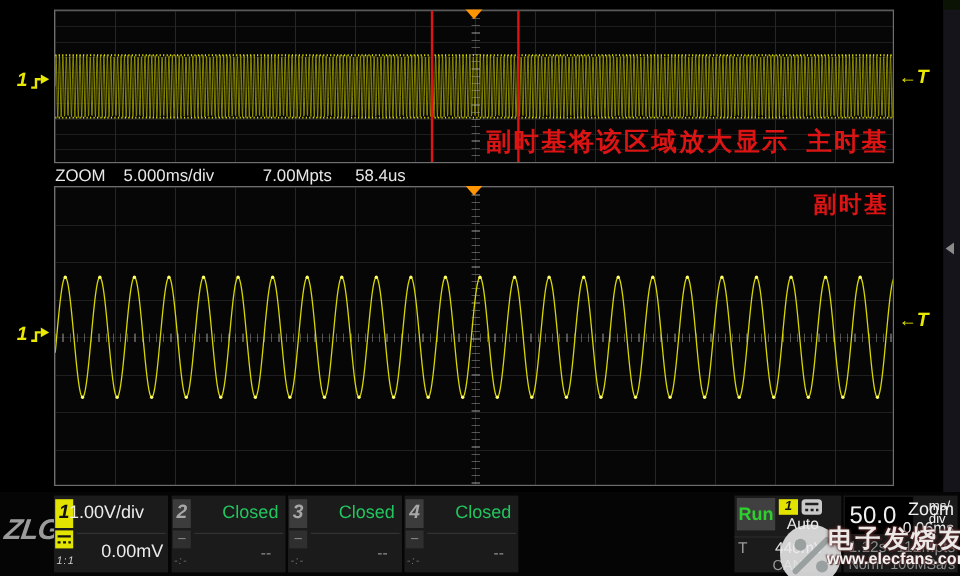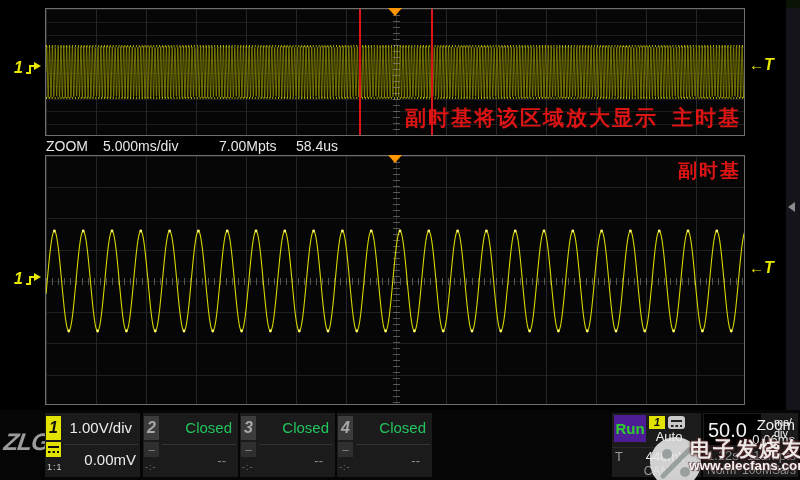--- a/index.html
+++ b/index.html
@@ -51,35 +51,35 @@
   #bottom-bar{position:absolute;left:0;top:410px;width:800px;height:70px;background:#050505;}
   .cell{position:absolute;top:3px;height:64px;background:#1b1b1b;}
   .ch-cell{width:95px;}
   .badge{position:absolute;left:1px;top:3px;width:15px;height:24px;text-align:center;
     font-style:italic;font-weight:bold;font-size:16px;line-height:24px;}
   .badge.on{background:#e3e300;color:#111;}
   .badge.off{background:#3c3c3c;color:#a8a8a8;}
   .coup{position:absolute;left:1px;top:29px;width:15px;height:15px;}
   .coup.on{background:#e3e300;}
   .coup.off{background:#2f2f2f;color:#999;text-align:center;font-size:11px;line-height:14px;}
-  .probe{position:absolute;left:2px;top:49px;font-size:9px;color:#787878;letter-spacing:1px;}
+  .probe{position:absolute;left:2px;top:49px;font-size:9px;color:#787878;letter-spacing:1px;font-style:italic;}
   .probe.on{color:#cfcfcf;}
   .cell .divider{position:absolute;left:19px;right:2px;top:31px;height:1px;background:#333;}
-  .scale{position:absolute;right:8px;top:6px;font-size:15px;color:#ececec;text-align:right;}
+  .scale{position:absolute;right:20px;top:6px;font-size:15px;color:#ececec;text-align:right;}
   .closed{position:absolute;right:6px;top:6px;font-size:15px;color:#22c55e;}
   .offset{position:absolute;right:4px;top:38px;font-size:15px;color:#ececec;}
   .offdash{position:absolute;right:12px;top:40px;font-size:13px;color:#909090;}
 
   #zlg-logo{position:absolute;left:4px;top:18px;color:#9b9b9b;font-weight:bold;font-size:24px;
     font-style:italic;transform:skewX(-8deg);letter-spacing:-1px;}
   #zlg-logo sup{font-size:9px;font-style:normal;}
 
   
   #run-cell{left:612px;width:89px;}
-  #run-box{position:absolute;left:2px;top:2px;width:32px;height:27px;background:#4c1d95;
+  #run-box{position:absolute;left:2px;top:2px;width:32px;height:27px;background:#404040;
     color:#2ed02e;font-weight:bold;font-size:15px;text-align:center;line-height:27px;}
   #trig-src{position:absolute;left:37px;top:3px;width:16px;height:13px;background:#e3e300;
     color:#111;font-style:italic;font-weight:bold;font-size:11px;text-align:center;line-height:13px;}
   #trig-coup{position:absolute;left:56px;top:3px;width:17px;height:13px;background:#c9c9c9;border-radius:3px;}
   #trig-mode{position:absolute;left:35px;top:16px;width:44px;text-align:center;font-size:13px;color:#ececec;}
   #run-cell .r1{position:absolute;left:0;right:0;top:34px;height:1px;background:#2a2a2a;}
   #trig-t{position:absolute;left:3px;top:36px;font-size:13px;color:#9a9a9a;}
   #trig-level{position:absolute;right:14px;top:36px;font-size:13px;color:#ececec;}
   #trig-type{position:absolute;left:0;right:0;top:51px;text-align:center;font-size:12px;color:#9a9a9a;}
 

